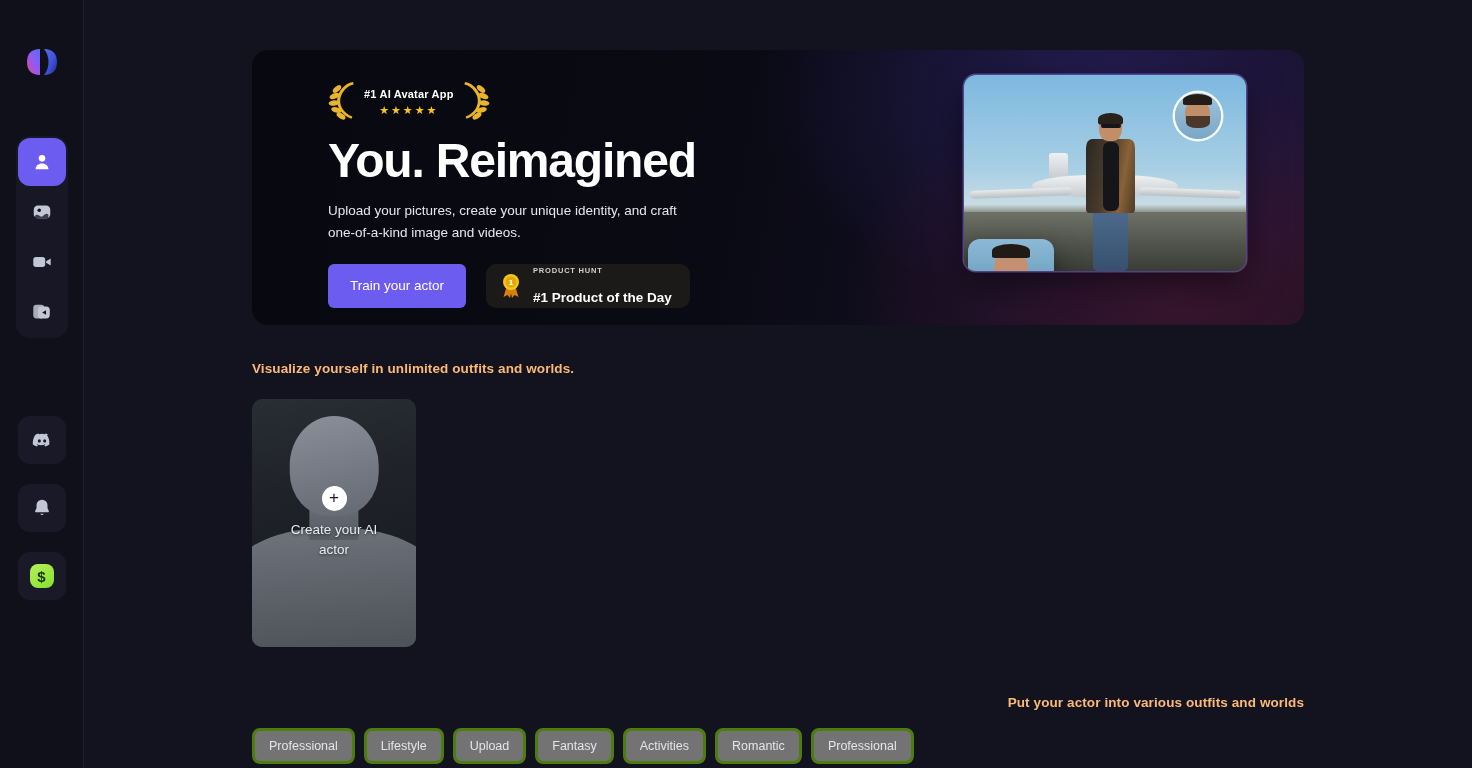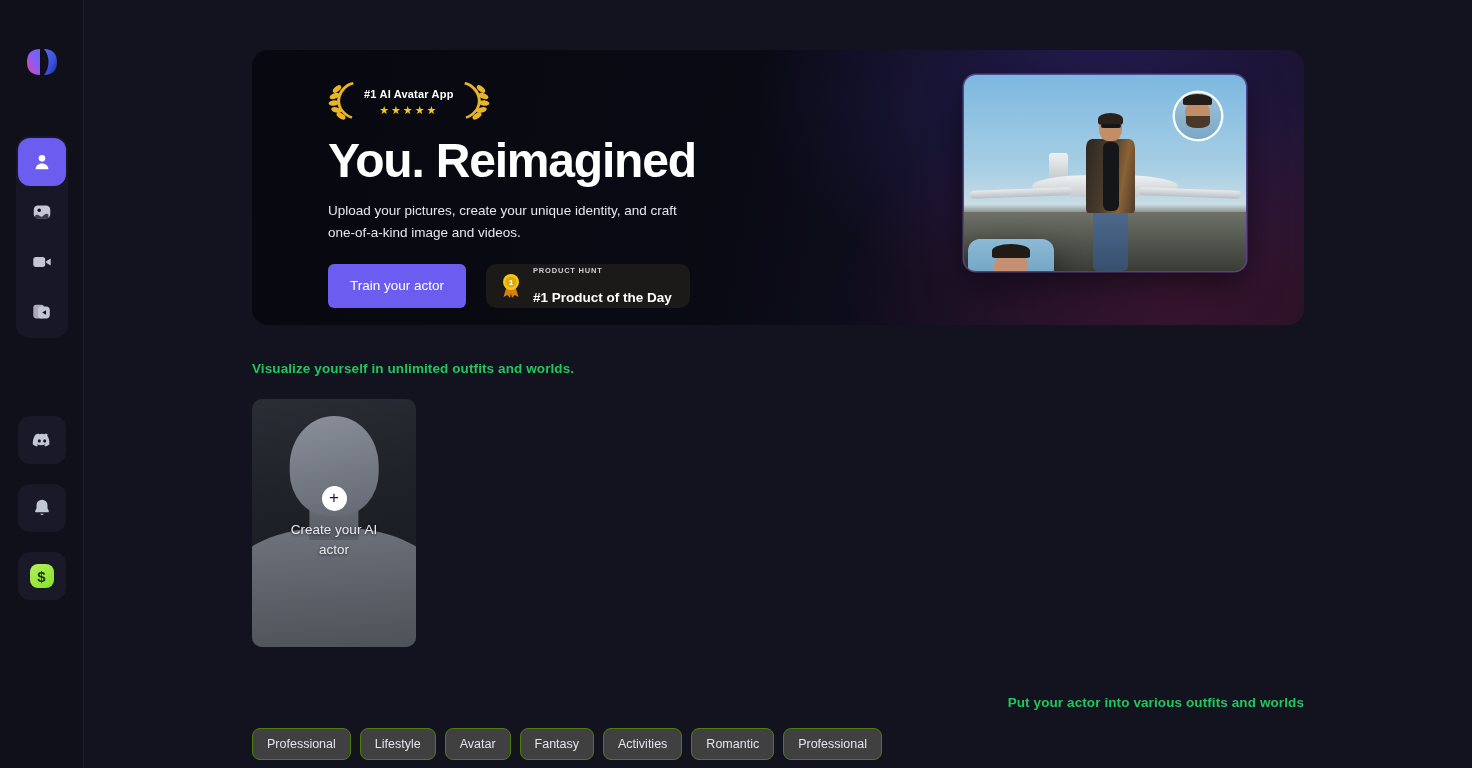--- a/index.html
+++ b/index.html
@@ -140,21 +140,21 @@
     border-radius:12px; overflow:hidden;
     background:linear-gradient(180deg,#8cbad6,#6fa2c0 46%,#5b7f96);
     box-shadow:0 10px 26px rgba(0,0,0,.5);
   }
   .ht-hair { position:absolute; left:28%; top:6%; width:44%; height:16%; background:#221a14; border-radius:50% 50% 8% 8%; }
   .ht-face { position:absolute; left:30%; top:16%; width:40%; height:34%; background:#c49071; border-radius:44%; }
   .ht-beard { position:absolute; left:31%; top:36%; width:38%; height:17%; background:#4b3a2c; border-radius:0 0 48% 48%; }
 
   
   .section-title {
-    font-size:13.5px; font-weight:bold; color:#22c55e; letter-spacing:.1px;
+    font-size:13.5px; font-weight:bold; color:#fdba74; letter-spacing:.1px;
   }
   .s1 { margin-top:36px; }
 
   
   .actor-card {
     margin-top:23px; width:164px; height:248px; border-radius:10px;
     position:relative; overflow:hidden; cursor:pointer;
     background:linear-gradient(165deg,#2c3038 0%,#23262d 40%,#1b1e24 100%);
   }
   .mannequin-head {
@@ -184,21 +184,21 @@
   }
   .actor-label {
     font-size:13.5px; color:#e9eaf0; text-align:center; line-height:1.5;
     width:108px; text-shadow:0 1px 3px rgba(0,0,0,.6);
   }
 
   
   .s2 { margin-top:48px;text-align:right; }
   .chips { margin-top:18px; display:flex; gap:9px; flex-wrap:wrap; }
   .chip {
-    background:#404040; border:1px solid #4d7c0f; color:#e3e4ec;
+    background:#737373; border:3px solid #4d7c0f; color:#e3e4ec;
     border-radius:8px; padding:8px 14px; font-size:12.5px;
     cursor:pointer; white-space:nowrap; font-family:inherit;
   }
 </style>
 </head>
 <body>
 
 <aside class="sidebar">
 
   <div class="logo">
@@ -374,21 +374,21 @@
       <div class="plus-circle">+</div>
       <div class="actor-label">Create your AI actor</div>
     </div>
   </div>
 
   <h2 class="section-title s2">Put your actor into various outfits and worlds</h2>
 
   <div class="chips">
     <button class="chip">Professional</button>
     <button class="chip">Lifestyle</button>
-    <button class="chip">Avatar</button>
+    <button class="chip">Upload</button>
     <button class="chip">Fantasy</button>
     <button class="chip">Activities</button>
     <button class="chip">Romantic</button>
     <button class="chip">Professional</button>
   </div>
 
 </div>
 </main>
 
 </body></html>

